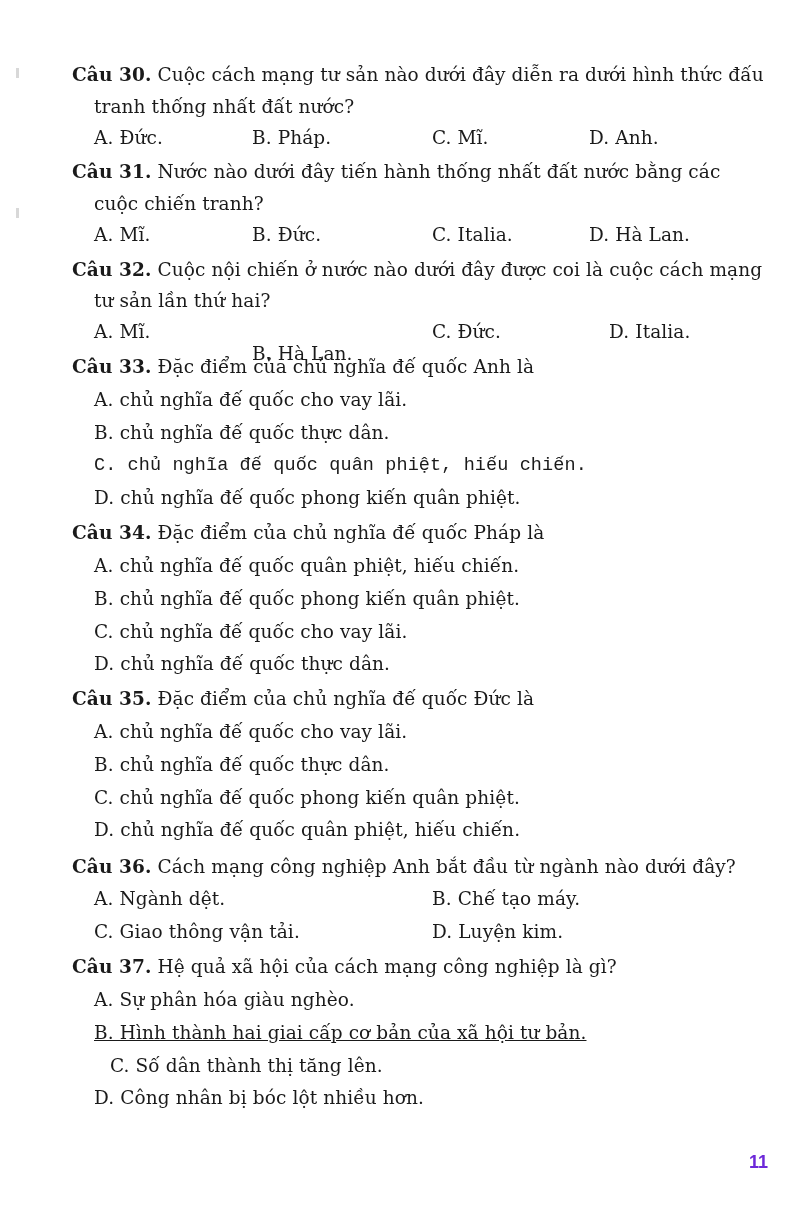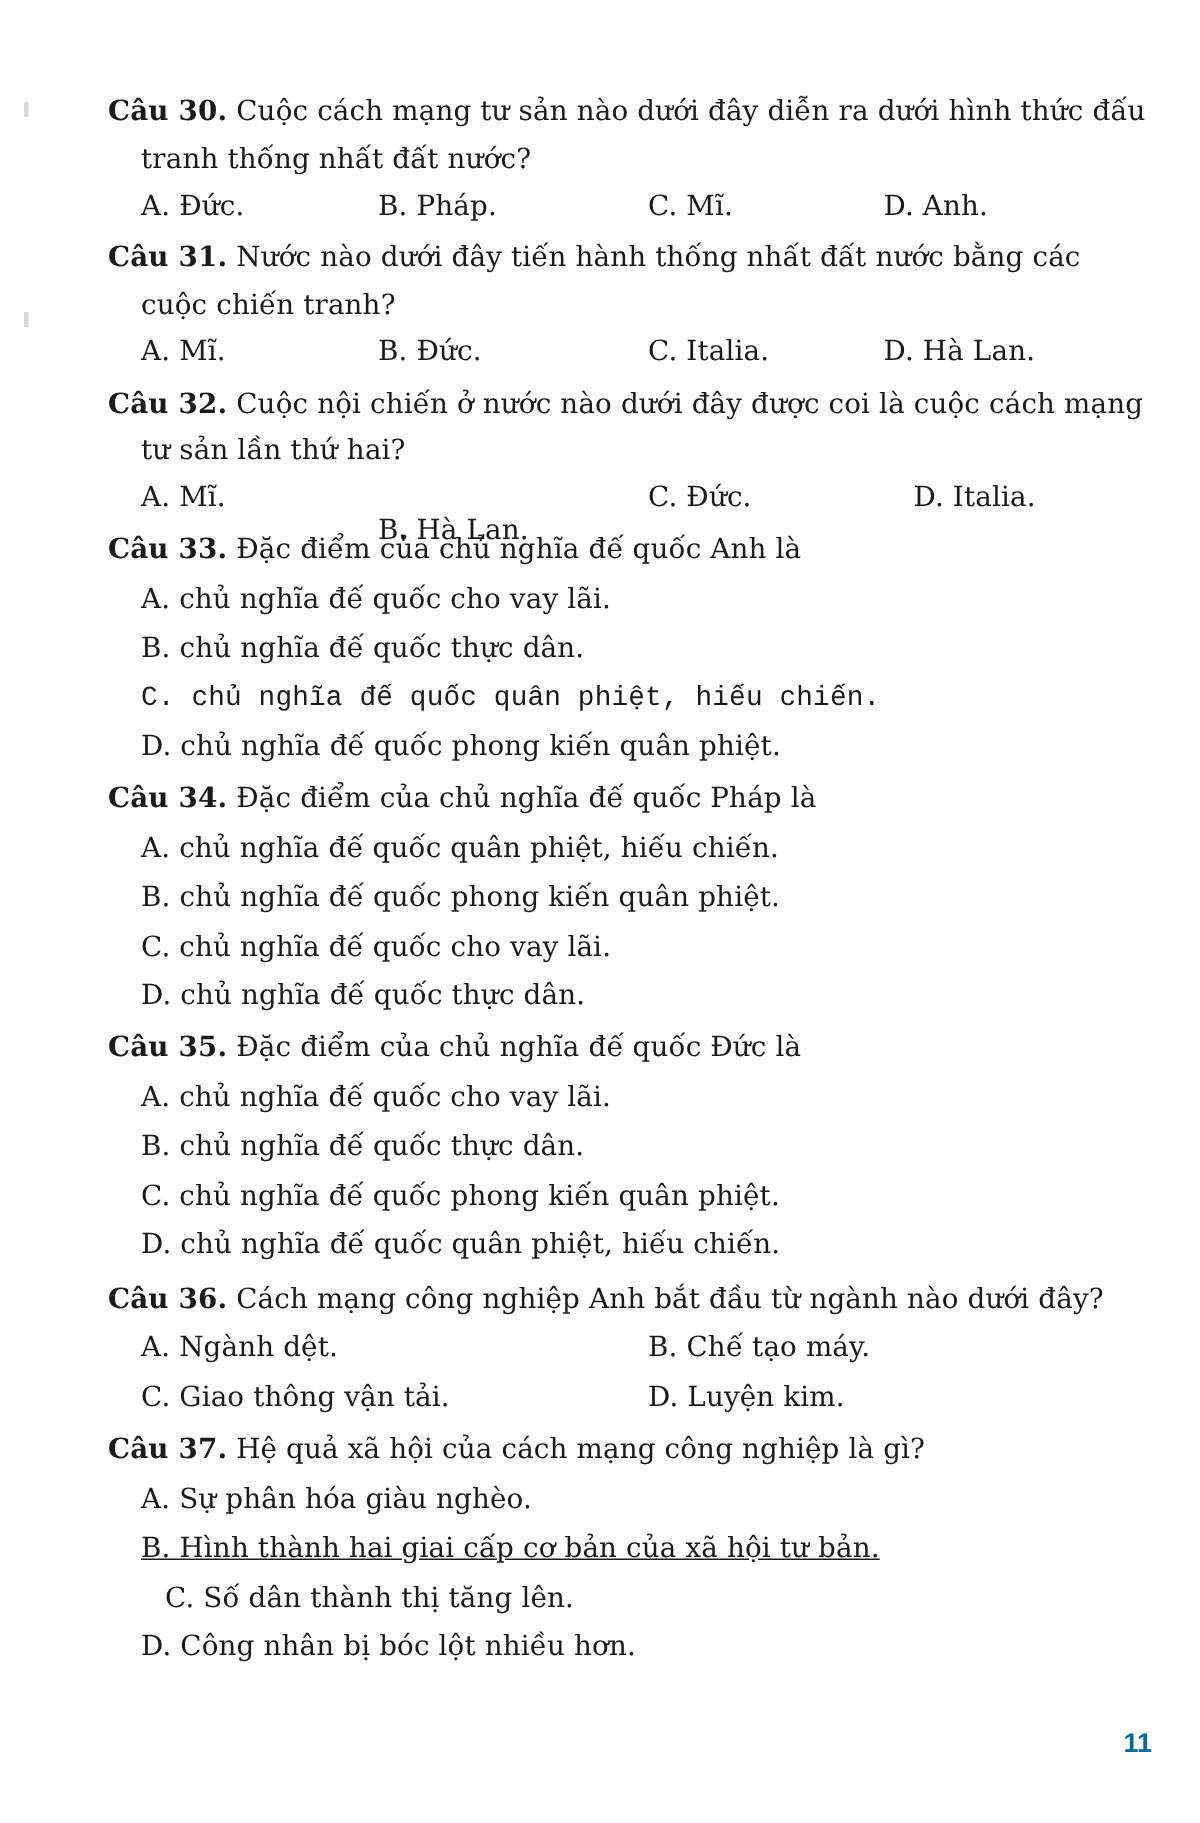--- a/index.html
+++ b/index.html
@@ -30,21 +30,21 @@
     .qnum {
       font-weight: bold;
     }
     .page-number {
       position: absolute;
       left: 733px;
       top: 1152px;
       font-family: "Liberation Sans", sans-serif;
       font-weight: bold;
       font-size: 18px;
-      color: #0369a1;
+      color: #6d28d9;
     }
     .edge-mark {
       position: absolute;
       left: 0;
       width: 3px;
       height: 10px;
       background: #d8d8d8;
     }
   </style>
 </head>

